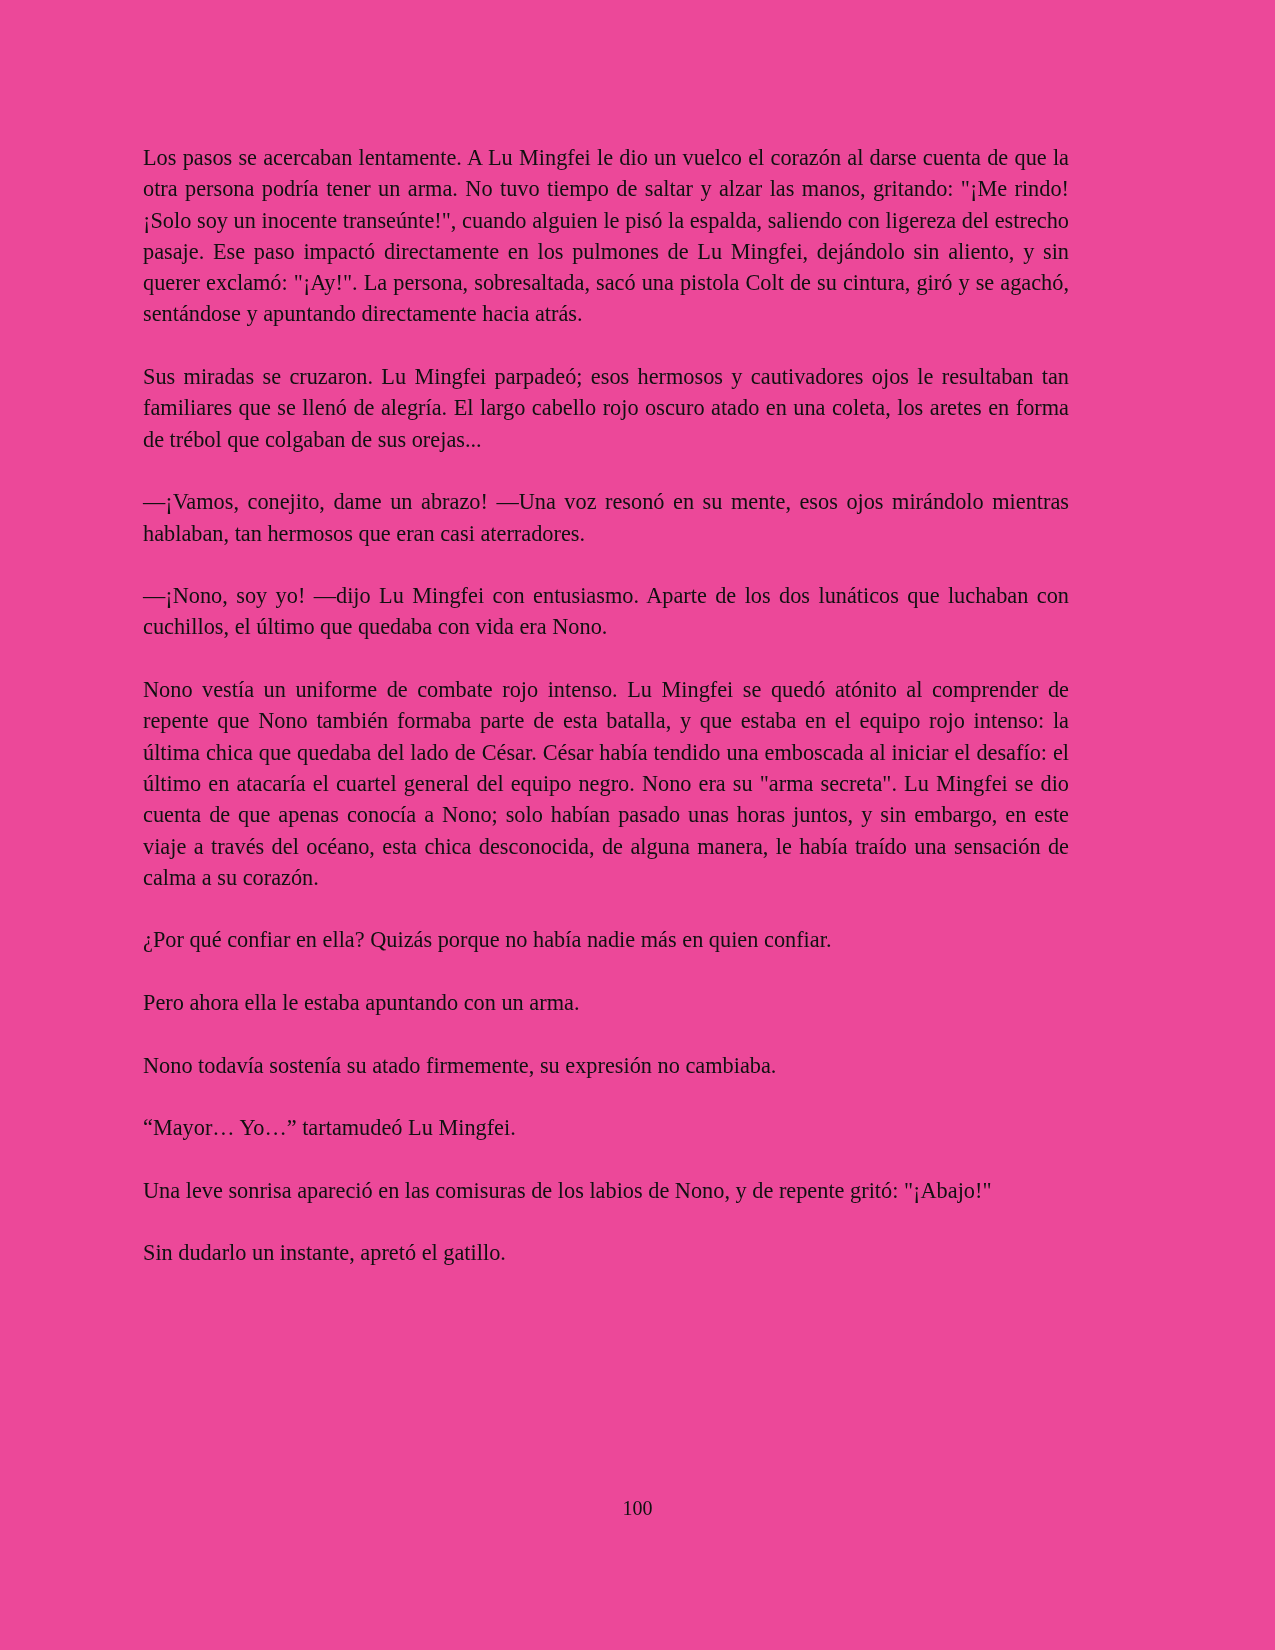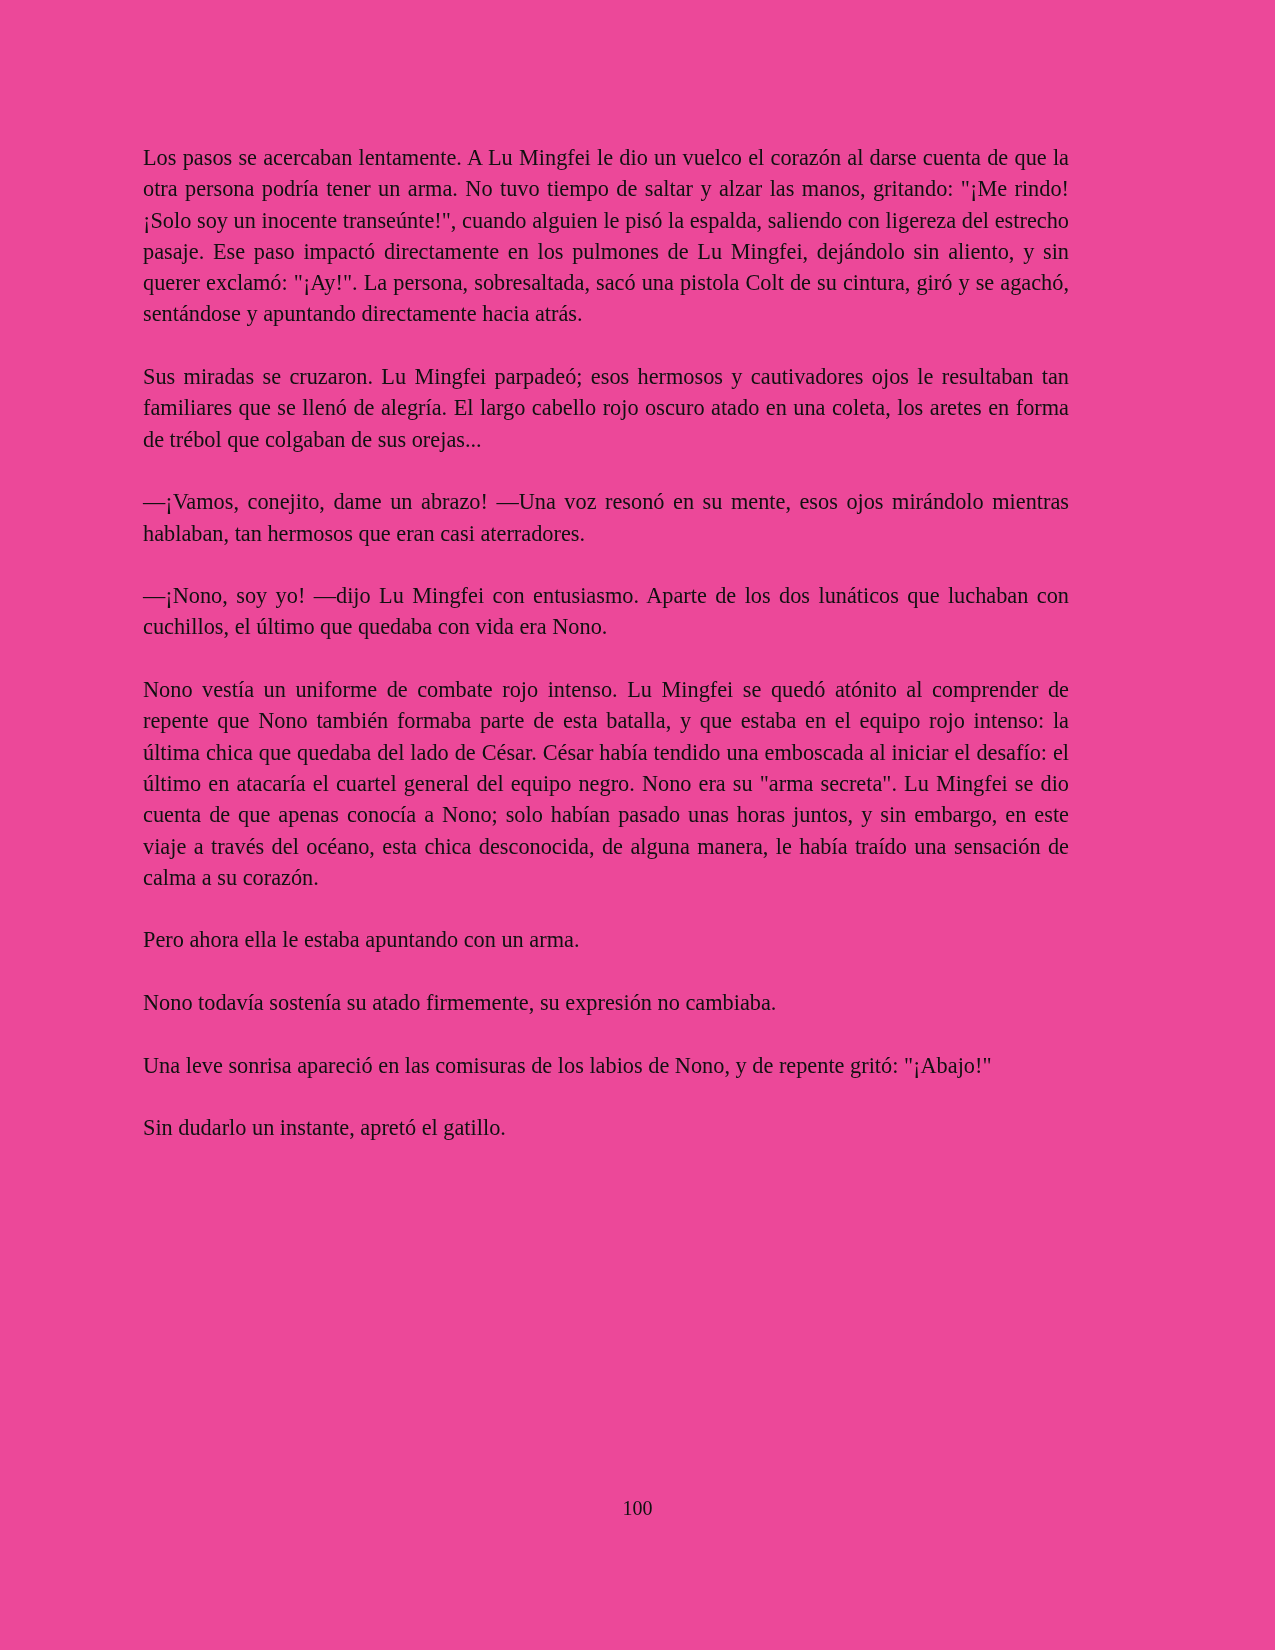--- a/index.html
+++ b/index.html
@@ -49,19 +49,21 @@
 </head>
 <body>
 
 <div class="page">
   <div class="body-text">
     <p class="para">Los pasos se acercaban lentamente. A Lu Mingfei le dio un vuelco el corazón al darse cuenta de que la otra persona podría tener un arma. No tuvo tiempo de saltar y alzar las manos, gritando: "¡Me rindo! ¡Solo soy un inocente transeúnte!", cuando alguien le pisó la espalda, saliendo con ligereza del estrecho pasaje. Ese paso impactó directamente en los pulmones de Lu Mingfei, dejándolo sin aliento, y sin querer exclamó: "¡Ay!". La persona, sobresaltada, sacó una pistola Colt de su cintura, giró y se agachó, sentándose y apuntando directamente hacia atrás.</p>
     <p class="para">Sus miradas se cruzaron. Lu Mingfei parpadeó; esos hermosos y cautivadores ojos le resultaban tan familiares que se llenó de alegría. El largo cabello rojo oscuro atado en una coleta, los aretes en forma de trébol que colgaban de sus orejas...</p>
     <p class="para">—¡Vamos, conejito, dame un abrazo! —Una voz resonó en su mente, esos ojos mirándolo mientras hablaban, tan hermosos que eran casi aterradores.</p>
     <p class="para">—¡Nono, soy yo! —dijo Lu Mingfei con entusiasmo. Aparte de los dos lunáticos que luchaban con cuchillos, el último que quedaba con vida era Nono.</p>
     <p class="para">Nono vestía un uniforme de combate rojo intenso. Lu Mingfei se quedó atónito al comprender de repente que Nono también formaba parte de esta batalla, y que estaba en el equipo rojo intenso: la última chica que quedaba del lado de César. César había tendido una emboscada al iniciar el desafío: el último en atacaría el cuartel general del equipo negro. Nono era su "arma secreta". Lu Mingfei se dio cuenta de que apenas conocía a Nono; solo habían pasado unas horas juntos, y sin embargo, en este viaje a través del océano, esta chica desconocida, de alguna manera, le había traído una sensación de calma a su corazón.</p>
+    <p class="para">¿Por qué confiar en ella? Quizás porque no había nadie más en quien confiar.</p>
     <p class="para">Pero ahora ella le estaba apuntando con un arma.</p>
     <p class="para">Nono todavía sostenía su atado firmemente, su expresión no cambiaba.</p>
+    <p class="para">“Mayor… Yo…” tartamudeó Lu Mingfei.</p>
     <p class="para">Una leve sonrisa apareció en las comisuras de los labios de Nono, y de repente gritó: "¡Abajo!"</p>
     <p class="para">Sin dudarlo un instante, apretó el gatillo.</p>
   </div>
   <div class="page-number">100</div>
 </div>
 
 </body></html>

